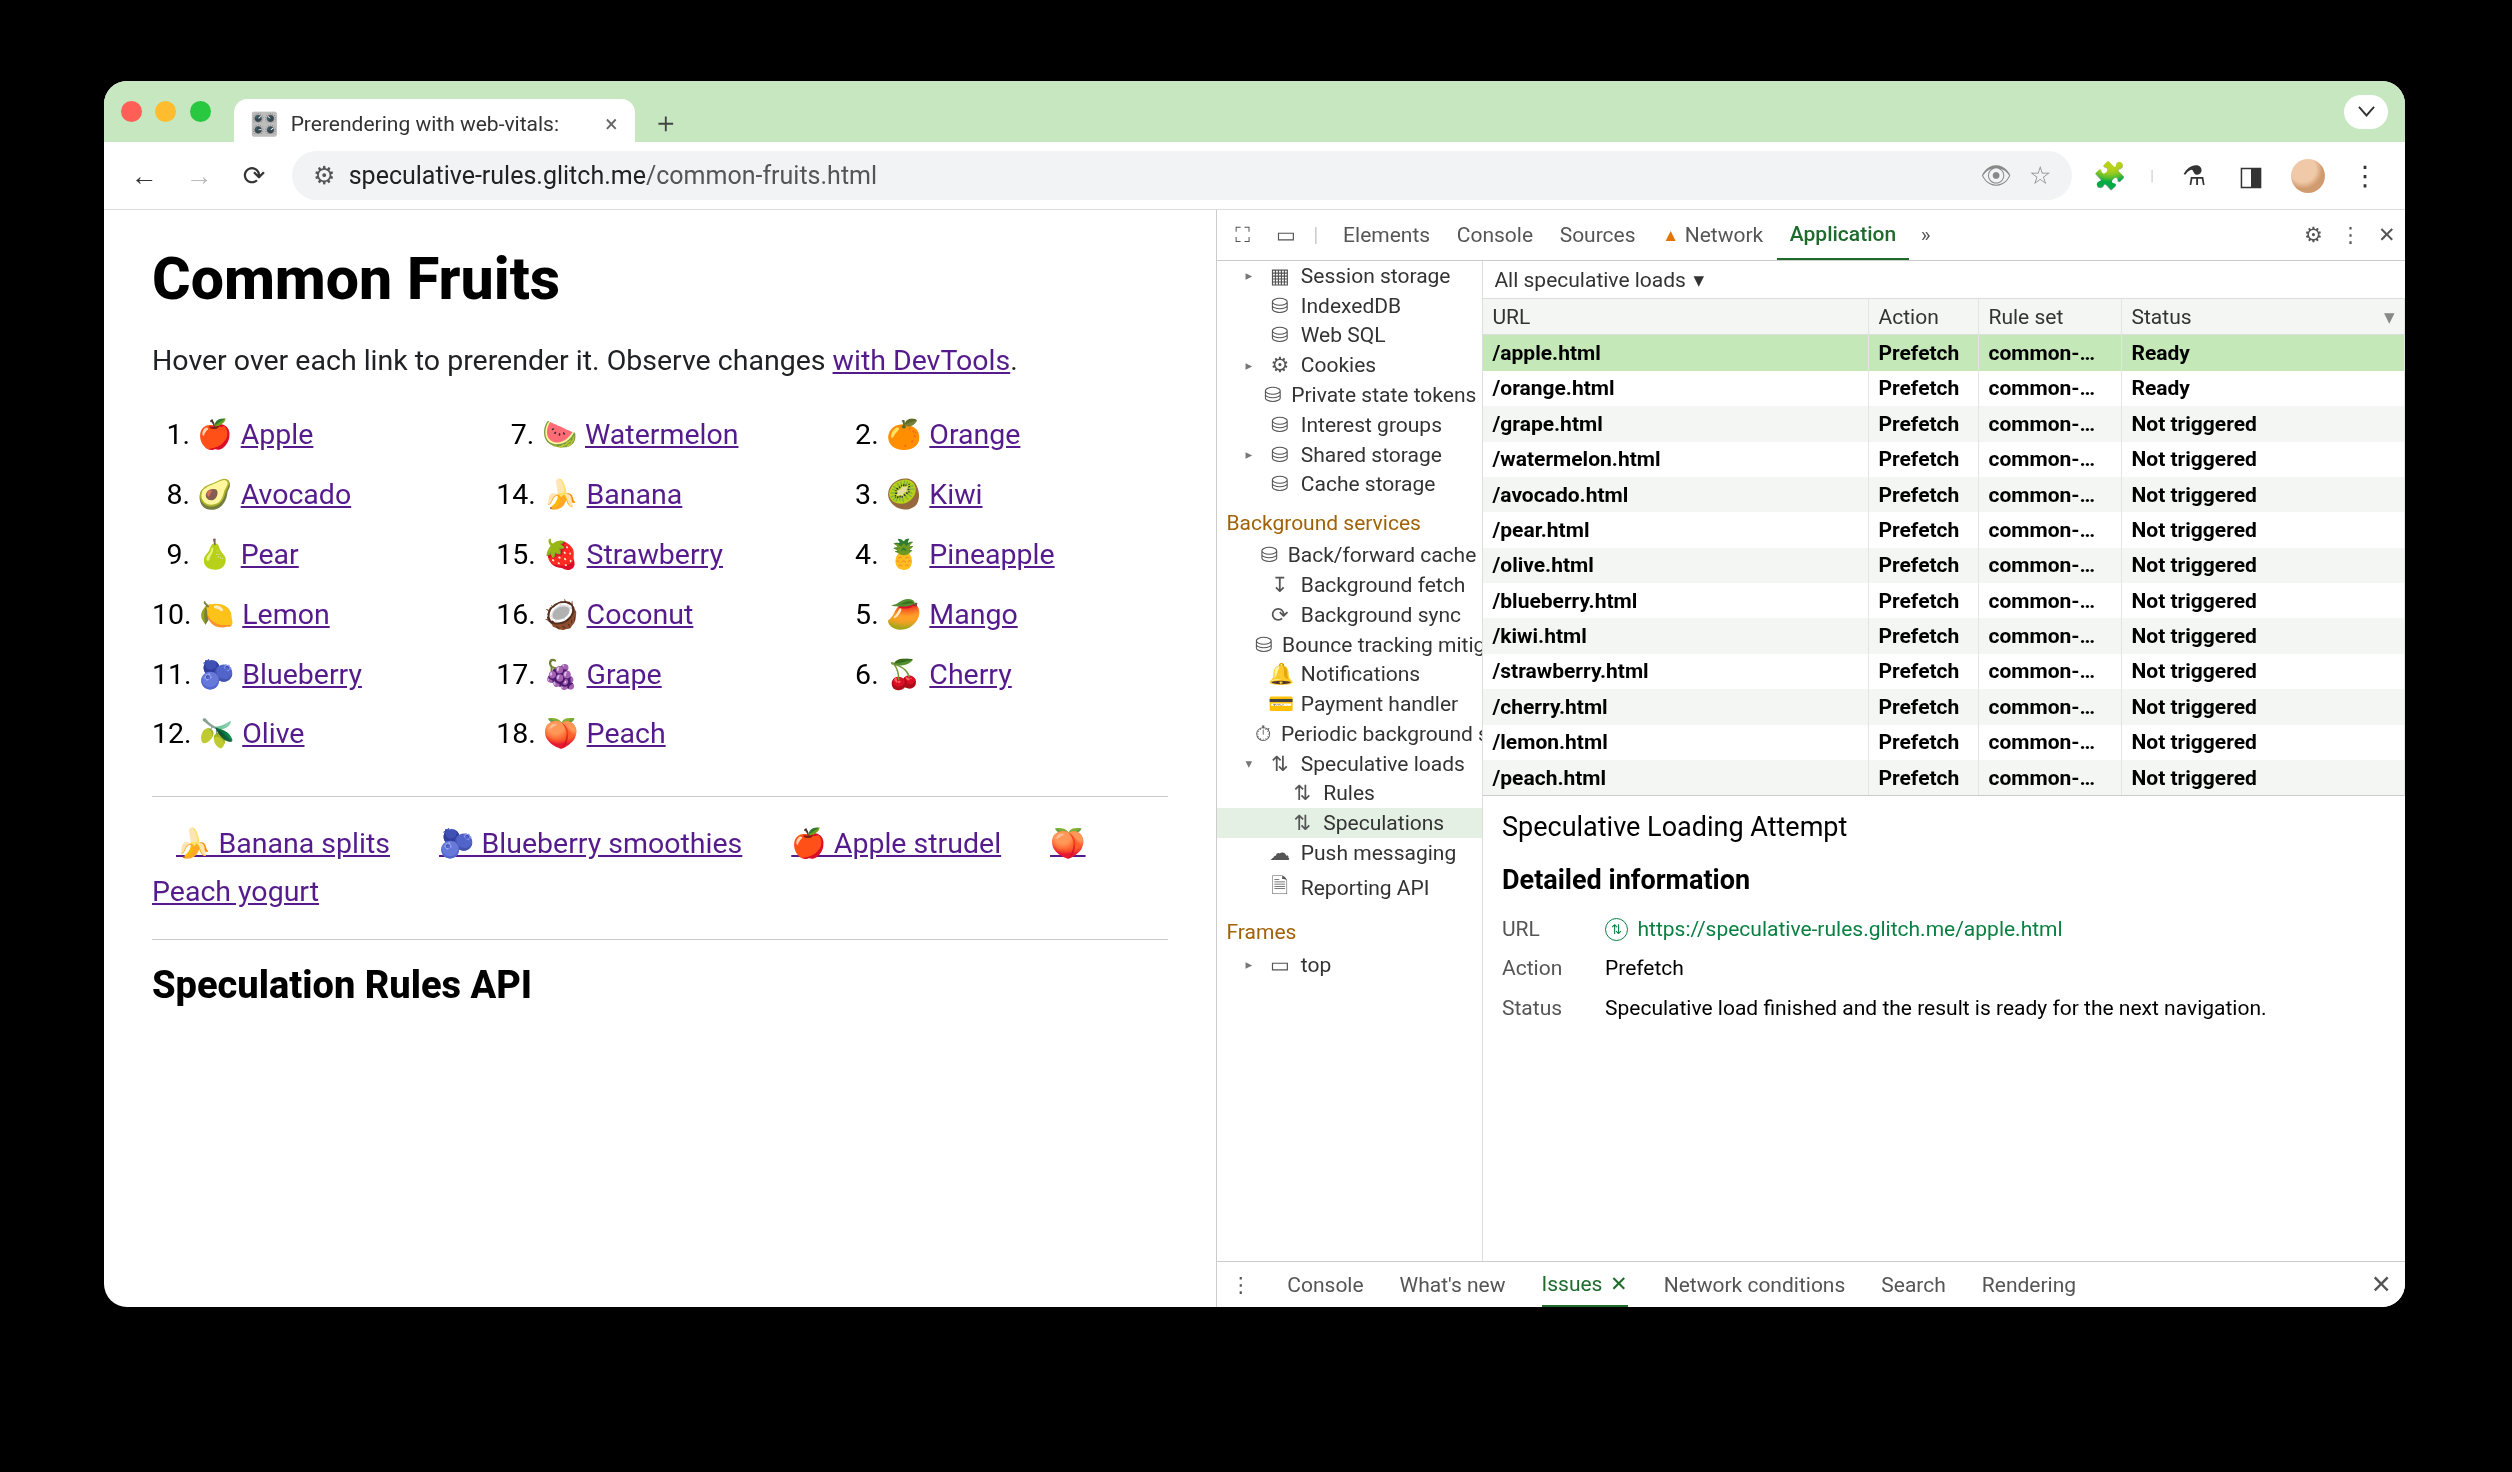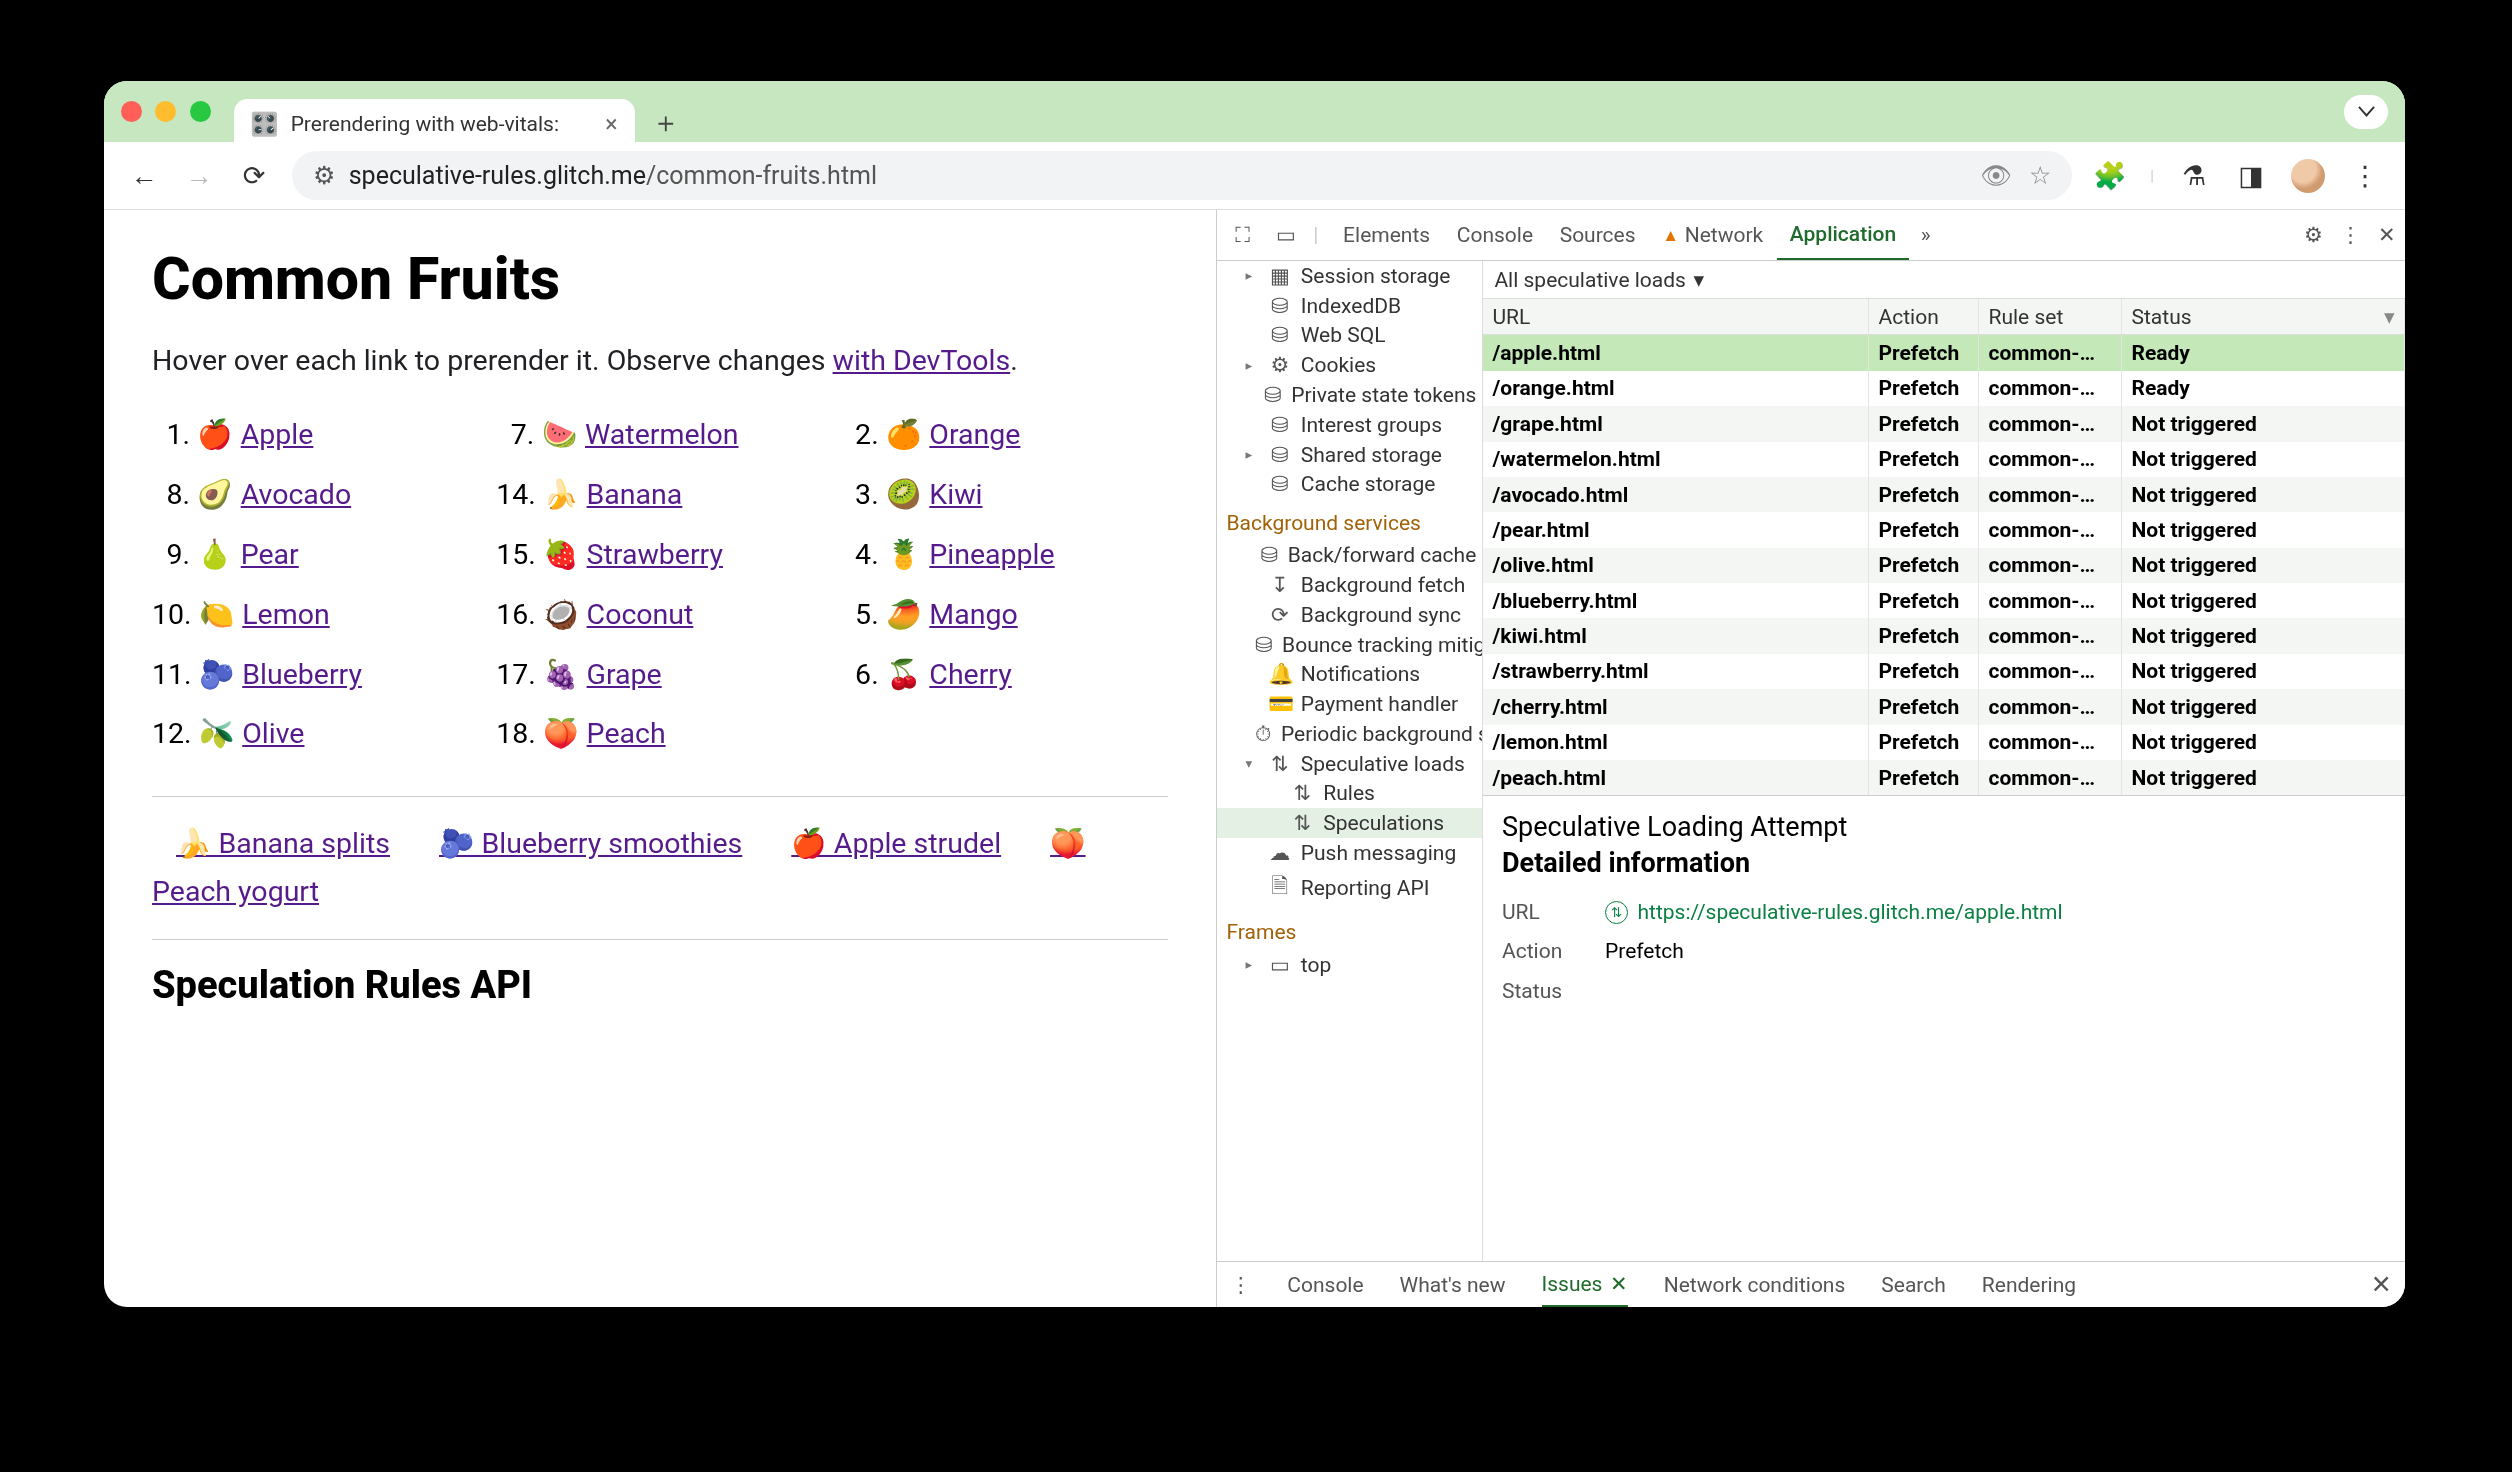--- a/index.html
+++ b/index.html
@@ -60,21 +60,21 @@
 .th, .td { padding: 5.7px 9.5px; border-right: 1px solid #e4e4e4; }
 .th { color: #333; font-weight: 400; text-align: left; }
 .c-url { flex: 1; min-width: 0; overflow: hidden; text-overflow: ellipsis; white-space: nowrap; }
 .c-action { width: 110px; } .c-rule { width: 143px; overflow: hidden; text-overflow: ellipsis; white-space: nowrap; } .c-status { width: 283px; }
 .tr { display: flex; font-size: 21px; }
 .tr:nth-child(odd) { background: #f3f6f3; }
 .tr:nth-child(even) { background: #fff; }
 .tr.selected { background: #c4e8b8 !important; }
 .tbody { max-height: 513px; overflow: hidden; font-weight: bold; }
 .detail { border-top: 1px solid #ccc; padding: 15px 19px; font-size: 23px; }
-.detail h3 { font-size: 27px; font-weight: 400; margin-bottom: 4px; }
+.detail h3 { font-size: 27px; font-weight: 400; margin-bottom: 21px; }
 .detail h4 { font-size: 27px; font-weight: 700; margin-bottom: 13.3px; }
 .drow { display: flex; gap: 17px; padding: 7.6px 0; font-size: 21px; }
 .drow .k { color: #555; width: 86px; }
 .drow .url-v { color: #0b8043; display: flex; align-items: center; gap: 9.5px; }
 .drow .url-v .lock { width: 23px; height: 23px; border: 1.9px solid #0b8043; border-radius: 50%; display: flex; align-items: center; justify-content: center; font-size: 13.3px; }
 .drawer { height: 46px; border-top: 1px solid #ccc; display: flex; align-items: center; gap: 36px; padding: 0 13.3px; color: #555; font-size: 21px; }
 .drawer .close-x { margin-left: auto; font-size: 25px; }
 svg { display: block; }
 </style>
 </head>
@@ -471,20 +471,21 @@
                 <span class="lock">⇅</span>
                 <span>https://speculative-rules.glitch.me/apple.html</span>
               </div>
             </div>
             <div class="drow">
               <div class="k">Action</div>
               <div>Prefetch</div>
             </div>
             <div class="drow">
               <div class="k">Status</div>
+              <div>Speculative load finished and the result is ready for the next navigation.</div>
             </div>
           </div>
         </div>
       </div>
 
       <div class="drawer">
         <span>⋮</span>
         <div id="drawer-tabs" style="display:flex;gap:36px;height:100%;align-items:center">
             <div>Console</div>
             <div>What's new</div>

